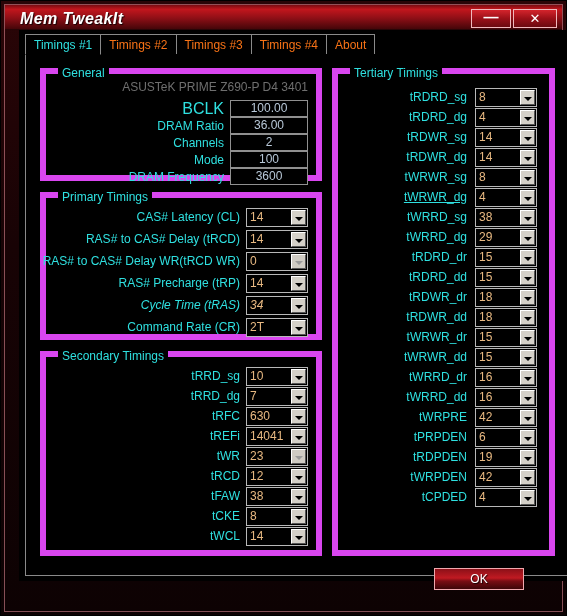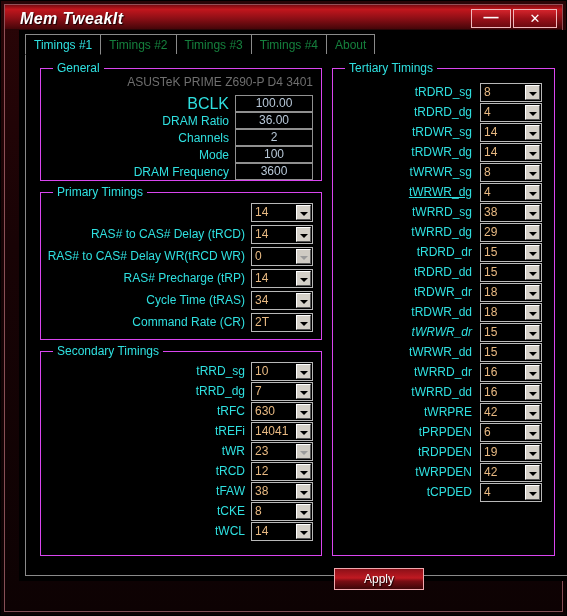--- a/index.html
+++ b/index.html
@@ -29,32 +29,32 @@
      font-size:13px;font-weight:bold;line-height:17px;}
   #btn-min .glyph{font-size:15px;line-height:14px;}
 
   
   .client{position:absolute;left:19px;top:30px;width:555px;height:551px;
      background:#000;}
 
   
   .tabstrip{position:absolute;left:6px;top:4px;height:21px;}
   .tab{position:relative;float:left;height:21px;box-sizing:border-box;
-     padding:2px 8px 0 8px;font-size:12px;color:#15803d;
+     padding:2px 8px 0 8px;font-size:12px;color:#f97316;
      border:1px solid #8a8a8a;border-bottom:none;background:#000;
      margin-right:-1px;cursor:pointer;line-height:17px;}
   .tab.active{color:#2fe0e0;border-bottom:1px solid #000;z-index:3;}
   .tabline{position:absolute;left:6px;top:24px;width:543px;height:1px;background:#8a8a8a;}
 
   
   .page{position:absolute;left:6px;top:24px;width:543px;height:522px;
      box-sizing:border-box;border:1px solid #8a8a8a;border-top:none;background:#000;}
 
   
-  .group{position:absolute;box-sizing:border-box;border:1px solid #d946ef;}
+  .group{position:absolute;box-sizing:border-box;border:6px solid #d946ef;}
   .group-title{position:absolute;top:-8px;left:12px;padding:0 4px;background:#000;
      color:#2fe0e0;font-size:12px;white-space:nowrap;}
 
   #g-general{left:14px;top:14px;width:282px;height:113px;}
   #g-primary{left:14px;top:138px;width:282px;height:148px;}
   #g-secondary{left:14px;top:297px;width:282px;height:205px;}
   #g-tertiary{left:306px;top:14px;width:223px;height:488px;}
 
   
   .row{position:absolute;left:0;width:100%;height:18px;}
@@ -141,20 +141,21 @@
               <div class="lbl" style="right: 92px;">DRAM Frequency</div>
               <div class="rofield" style="right: 8px; width: 78px; top: 0px;">3600</div>
             </div>
           </div>
       </div>
 
       <div class="group" id="g-primary">
         <div class="group-title">Primary Timings</div>
         <div id="primary-rows">
             <div class="row" style="top: 10px;">
+              <div class="lbl" style="right: 76px;">CAS# Latency (CL)</div>
               <div class="combo" style="right: 8px; width: 62px; top: 0px;">
                 <span class="val">14</span>
                 <span class="arrowbtn"></span>
               </div>
             </div>
             <div class="row" style="top: 32px;">
               <div class="lbl" style="right: 76px;">RAS# to CAS# Delay (tRCD)</div>
               <div class="combo" style="right: 8px; width: 62px; top: 0px;">
                 <span class="val">14</span>
                 <span class="arrowbtn"></span>
@@ -167,21 +168,21 @@
                 <span class="arrowbtn"></span>
               </div>
             </div>
             <div class="row" style="top: 76px;">
               <div class="lbl" style="right: 76px;">RAS# Precharge (tRP)</div>
               <div class="combo" style="right: 8px; width: 62px; top: 0px;">
                 <span class="val">14</span>
                 <span class="arrowbtn"></span>
               </div>
             </div>
-            <div class="row" style="top: 98px;">
+            <div class="row" style="top: 98px; font-style: italic;">
               <div class="lbl" style="right: 76px;">Cycle Time (tRAS)</div>
               <div class="combo" style="right: 8px; width: 62px; top: 0px;">
                 <span class="val">34</span>
                 <span class="arrowbtn"></span>
               </div>
             </div>
             <div class="row" style="top: 120px;">
               <div class="lbl" style="right: 76px;">Command Rate (CR)</div>
               <div class="combo" style="right: 8px; width: 62px; top: 0px;">
                 <span class="val">2T</span>
@@ -341,21 +342,21 @@
               </div>
             </div>
             <div class="row" style="top: 234px;">
               <div class="lbl" style="right: 82px;">tRDWR_dd</div>
               <div class="combo" style="right: 12px; width: 62px; top: 0px;">
                 <span class="val">18</span>
                 <span class="arrowbtn"></span>
               </div>
             </div>
             <div class="row" style="top: 254px;">
-              <div class="lbl" style="right: 82px; font-style: italic;">tWRWR_dr</div>
+              <div class="lbl" style="right: 82px;">tWRWR_dr</div>
               <div class="combo" style="right: 12px; width: 62px; top: 0px;">
                 <span class="val">15</span>
                 <span class="arrowbtn"></span>
               </div>
             </div>
             <div class="row" style="top: 274px;">
               <div class="lbl" style="right: 82px;">tWRWR_dd</div>
               <div class="combo" style="right: 12px; width: 62px; top: 0px;">
                 <span class="val">15</span>
                 <span class="arrowbtn"></span>
@@ -409,14 +410,14 @@
                 <span class="val">4</span>
                 <span class="arrowbtn"></span>
               </div>
             </div>
           </div>
       </div>
 
     </div>
   </div>
 
-  <div class="btn" id="btn-apply">Apply</div>
+  <div class="btn" id="btn-ok">OK</div>
 </div>
 
 </body></html>

